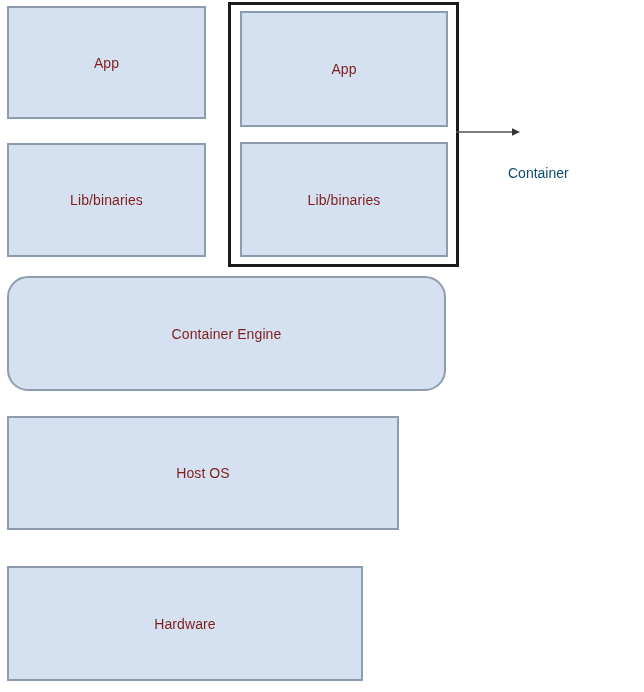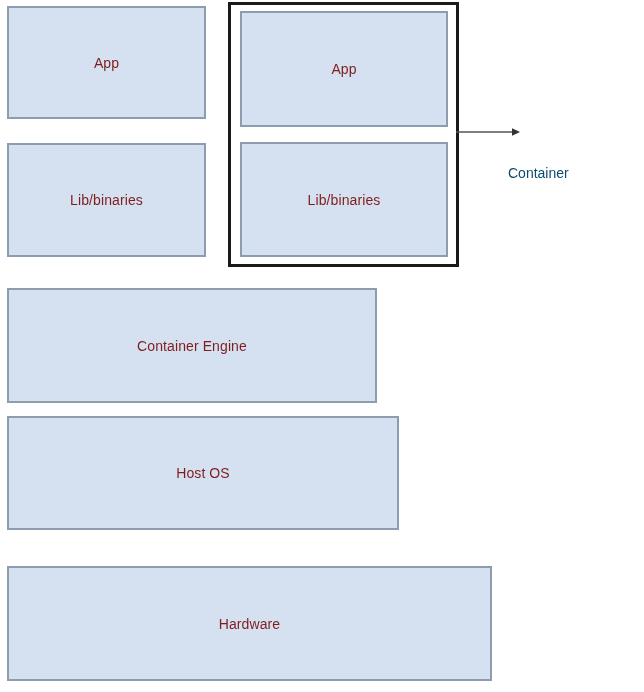--- a/index.html
+++ b/index.html
@@ -56,23 +56,23 @@
     width: 231px;
     height: 265px;
     box-sizing: border-box;
     border: 3px solid #1a1a1a;
     background: #ffffff;
   }
   #node-app-container   { left: 240px; top: 11px;  width: 208px; height: 116px; }
   #node-lib-container   { left: 240px; top: 142px; width: 208px; height: 115px; }
 
   
-  #node-container-engine{ left: 7px;  top: 288px; width: 370px; height: 115px; }
+  #node-container-engine{ left: 7px;  top: 276px; width: 439px; height: 115px; border-radius: 21px; }
   #node-host-os         { left: 7px;  top: 416px; width: 392px; height: 114px; }
-  #node-hardware        { left: 7px;  top: 566px; width: 485px; height: 115px; }
+  #node-hardware        { left: 7px;  top: 566px; width: 356px; height: 115px; }
 
   
   #callout-arrow {
     position: absolute;
     left: 456px;
     top: 120px;
     width: 70px;
     height: 24px;
     overflow: visible;
   }

